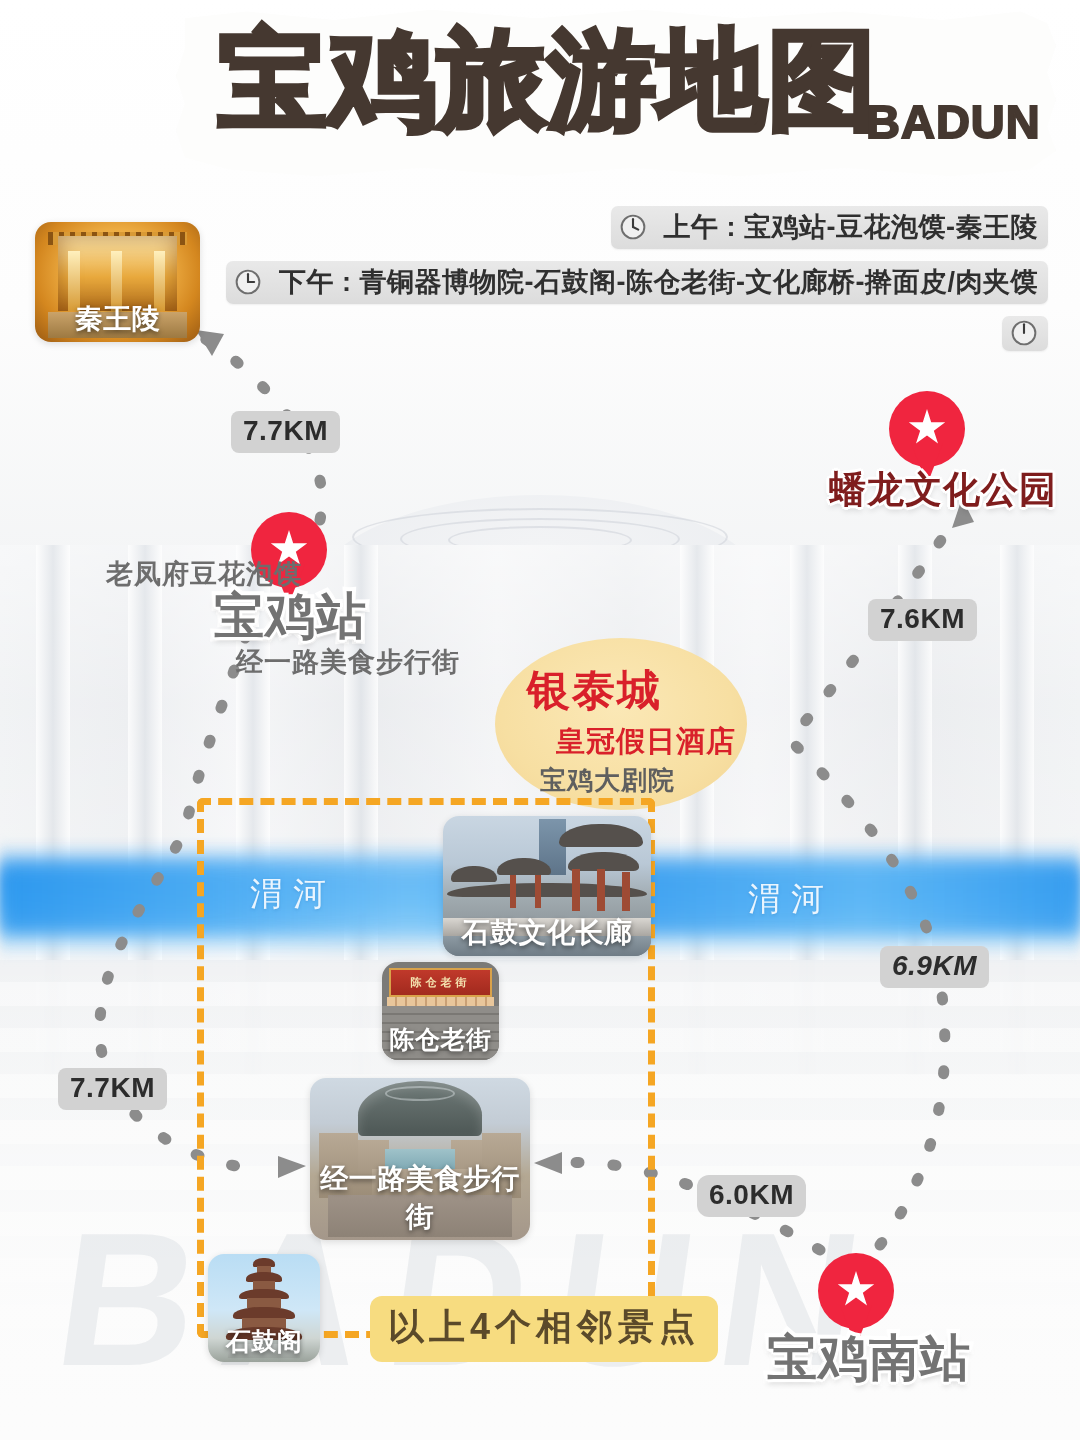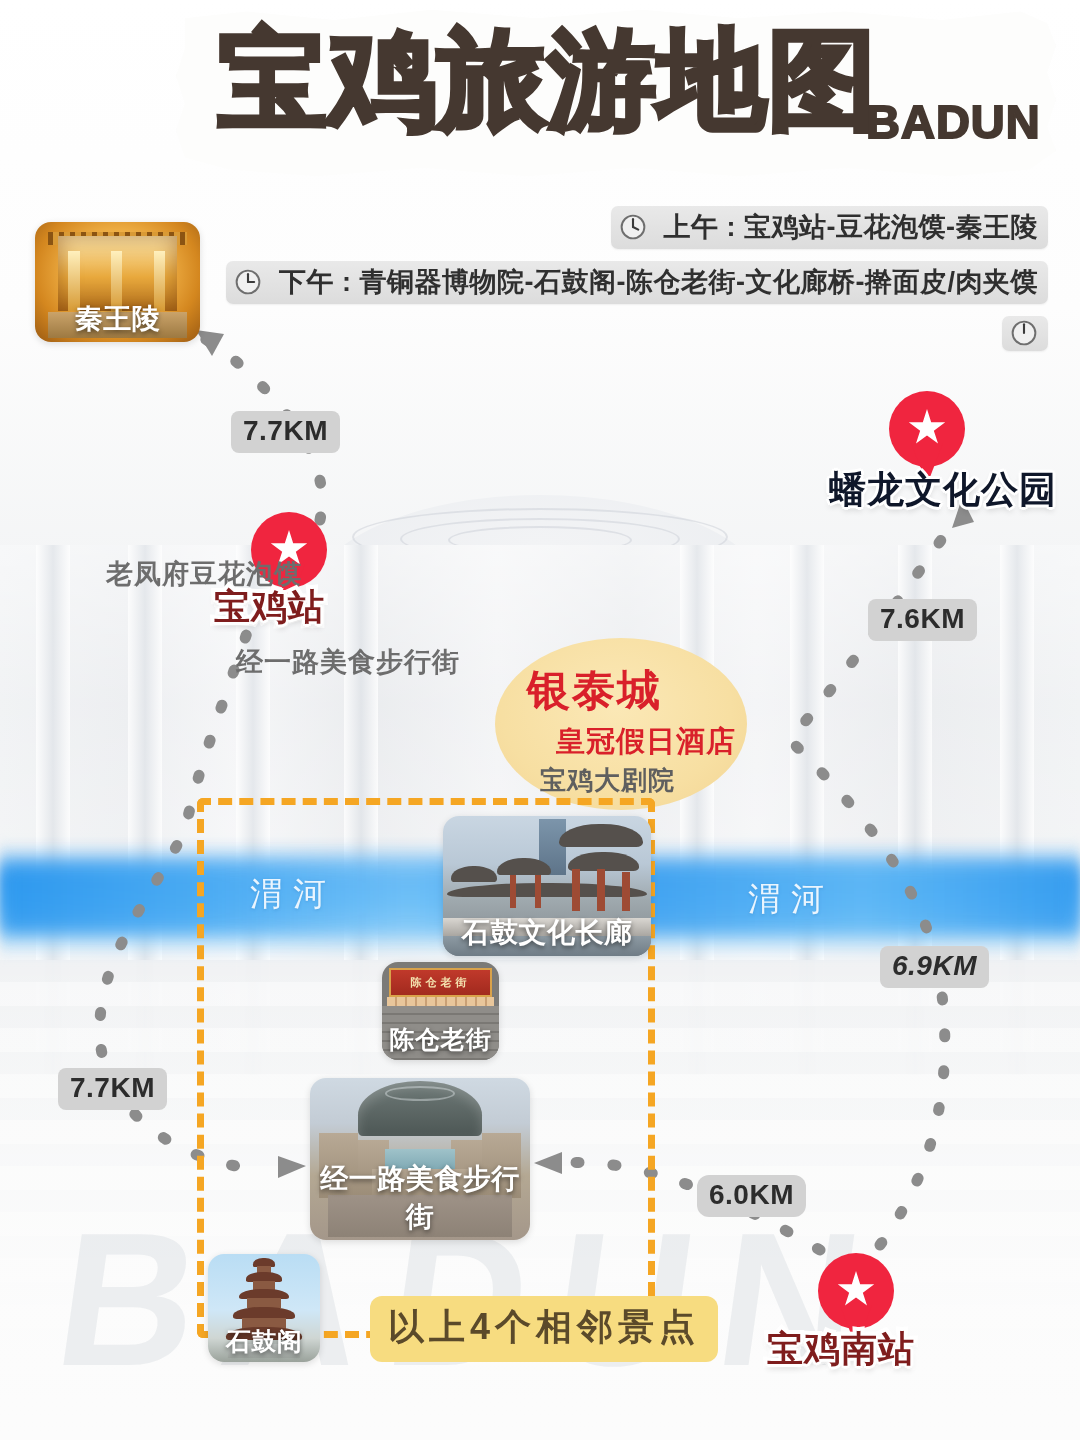--- a/index.html
+++ b/index.html
@@ -289,31 +289,31 @@
     background:#fff;
     clip-path:polygon(50% 0%,61% 35%,98% 35%,68% 57%,79% 91%,50% 70%,21% 91%,32% 57%,2% 35%,39% 35%);
   }
 
   
   .place {
     position:absolute; white-space:nowrap;
     font-weight:900; letter-spacing:1px;
   }
   .place.red {
-    color:#7f1d1d; font-size:36px;
+    color:#737373; font-size:50px;
     -webkit-text-stroke:8px #ffffff;
     paint-order:stroke fill;
     text-shadow:
       0 0 0 #fff,
       3px 0 0 #fff,-3px 0 0 #fff,0 3px 0 #fff,0 -3px 0 #fff,
       2px 2px 0 #fff,-2px 2px 0 #fff,2px -2px 0 #fff,-2px -2px 0 #fff,
       0 4px 6px rgba(0,0,0,.2);
   }
   .place.brown {
-    color:#0f172a; font-size:37px;
+    color:#7f1d1d; font-size:37px;
     text-shadow:
       3px 0 0 #fff,-3px 0 0 #fff,0 3px 0 #fff,0 -3px 0 #fff,
       2px 2px 0 #fff,-2px 2px 0 #fff,2px -2px 0 #fff,-2px -2px 0 #fff,
       0 4px 6px rgba(0,0,0,.18);
   }
   .sublabel {
     position:absolute; white-space:nowrap;
     font-size:27px; font-weight:600; color:#6d6d6d;
     letter-spacing:1px;
   }

